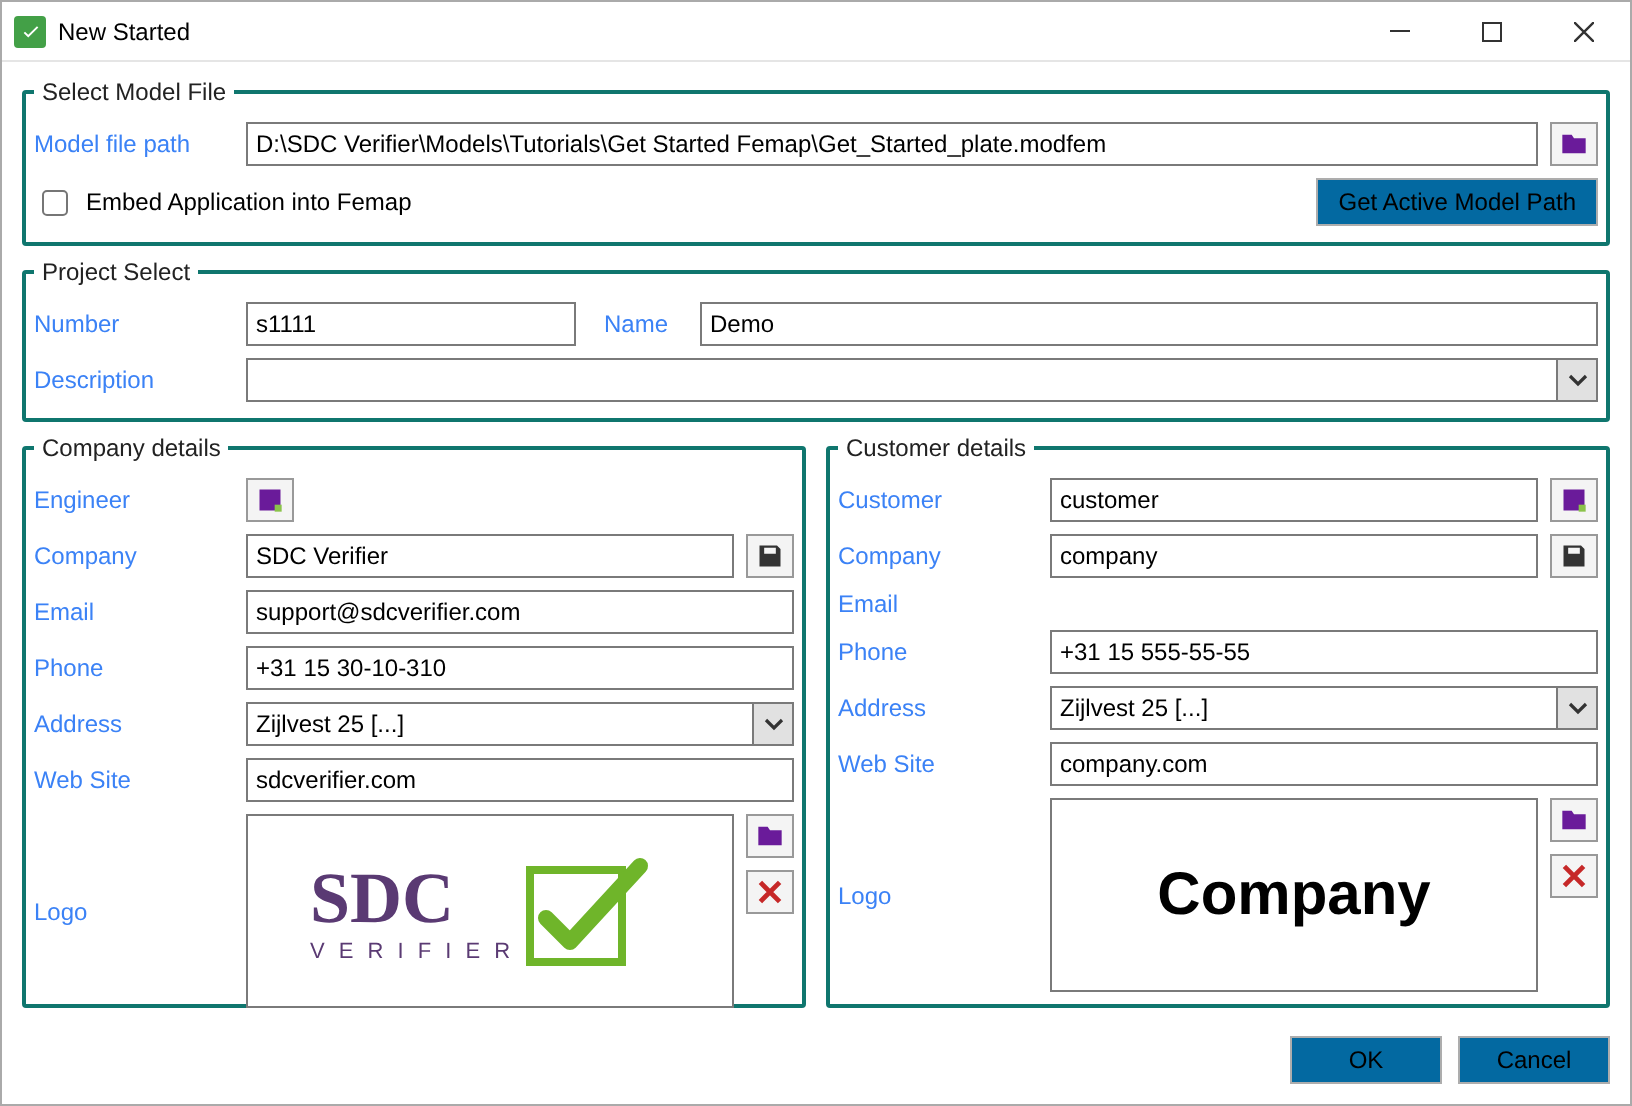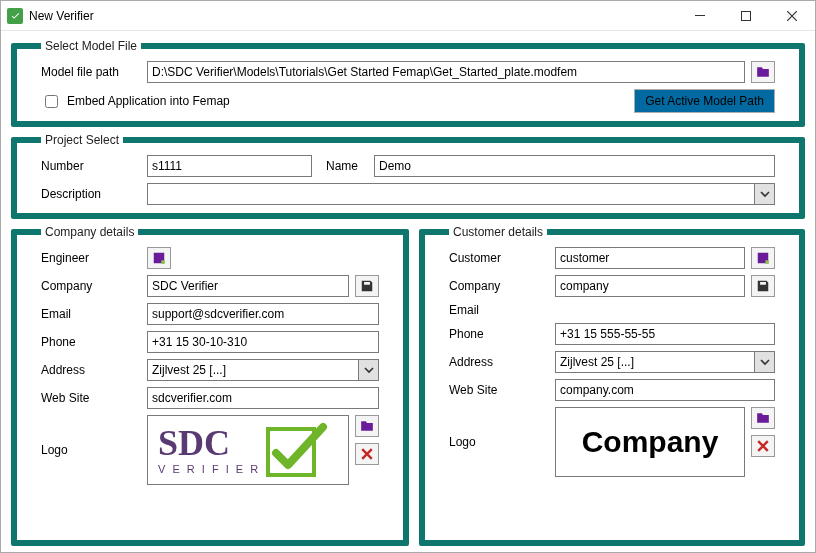--- a/index.html
+++ b/index.html
@@ -44,43 +44,43 @@
   .content {
     flex: 1;
     padding: 8px 10px 6px 10px;
     display: flex;
     flex-direction: column;
     gap: 6px;
     overflow:hidden;
   }
 
   fieldset.group {
-    border: 6px solid #0f766e;
+    border: 2px solid #0f766e;
     border-radius: 2px;
-    padding: 8px 24px;
+    padding: 8px 4px;
     margin: 0;
   }
   fieldset.group > legend {
     padding: 0 4px;
     color: #222;
     font-size: 12px;
   }
 
   .row {
     display: flex;
     align-items: center;
     gap: 6px;
     margin-bottom: 6px;
   }
   .row:last-child { margin-bottom: 0; }
 
   .label {
     width: 90px;
     flex: 0 0 auto;
-    color:#000000;
+    color:#3b82f6;
   }
   .label.wide { width: 100px; }
 
   input[type=text].field, .combo {
     height: 22px;
     border: 1px solid #7a7a7a;
     padding: 2px 4px;
     font: inherit;
     background: #fff;
     flex: 1;
@@ -120,21 +120,21 @@
 
   .two-col {
     display:flex; gap:10px;
     flex:1;
     min-height:0;
   }
   .two-col > fieldset { flex:1; }
 
   .logo-box {
     border:1px solid #7a7a7a;
-    height: 70px;
+    height: 97px;
     background:#fff;
     display:flex;align-items:center;justify-content:center;
     flex:1;
   }
   .logo-side {
     display:flex;flex-direction:column;gap:6px;
   }
   .svg-chev { width:10px;height:10px; }
 
   .footer {
@@ -150,21 +150,21 @@
 <body>
 
 <div class="window">
 
   <div class="titlebar">
     <div class="tb-icon">
       <svg width="11" height="11" viewBox="0 0 24 24">
           <path fill="#fff" d="M9 16.2l-3.5-3.5L4 14.2 9 19.2 20 8.2l-1.5-1.5z"></path>
         </svg>
     </div>
-    <div class="title">New Verifier</div>
+    <div class="title">New Started</div>
     <div class="spacer"></div>
     <div class="tb-btn">
       <svg width="10" height="10" viewBox="0 0 10 10">
           <rect y="4" width="10" height="1" fill="currentColor"></rect>
         </svg>
     </div>
     <div class="tb-btn">
       <svg width="10" height="10" viewBox="0 0 10 10">
           <rect x="0.5" y="0.5" width="9" height="9" fill="none" stroke="currentColor"></rect>
         </svg>
@@ -351,14 +351,18 @@
                 </svg>
             </div>
           </div>
         </div>
       </fieldset>
 
     </div>
 
   </div>
 
+  <div class="footer">
+    <button class="pushbtn">OK</button>
+    <button class="pushbtn">Cancel</button>
+  </div>
 
 </div>
 
 </body></html>

